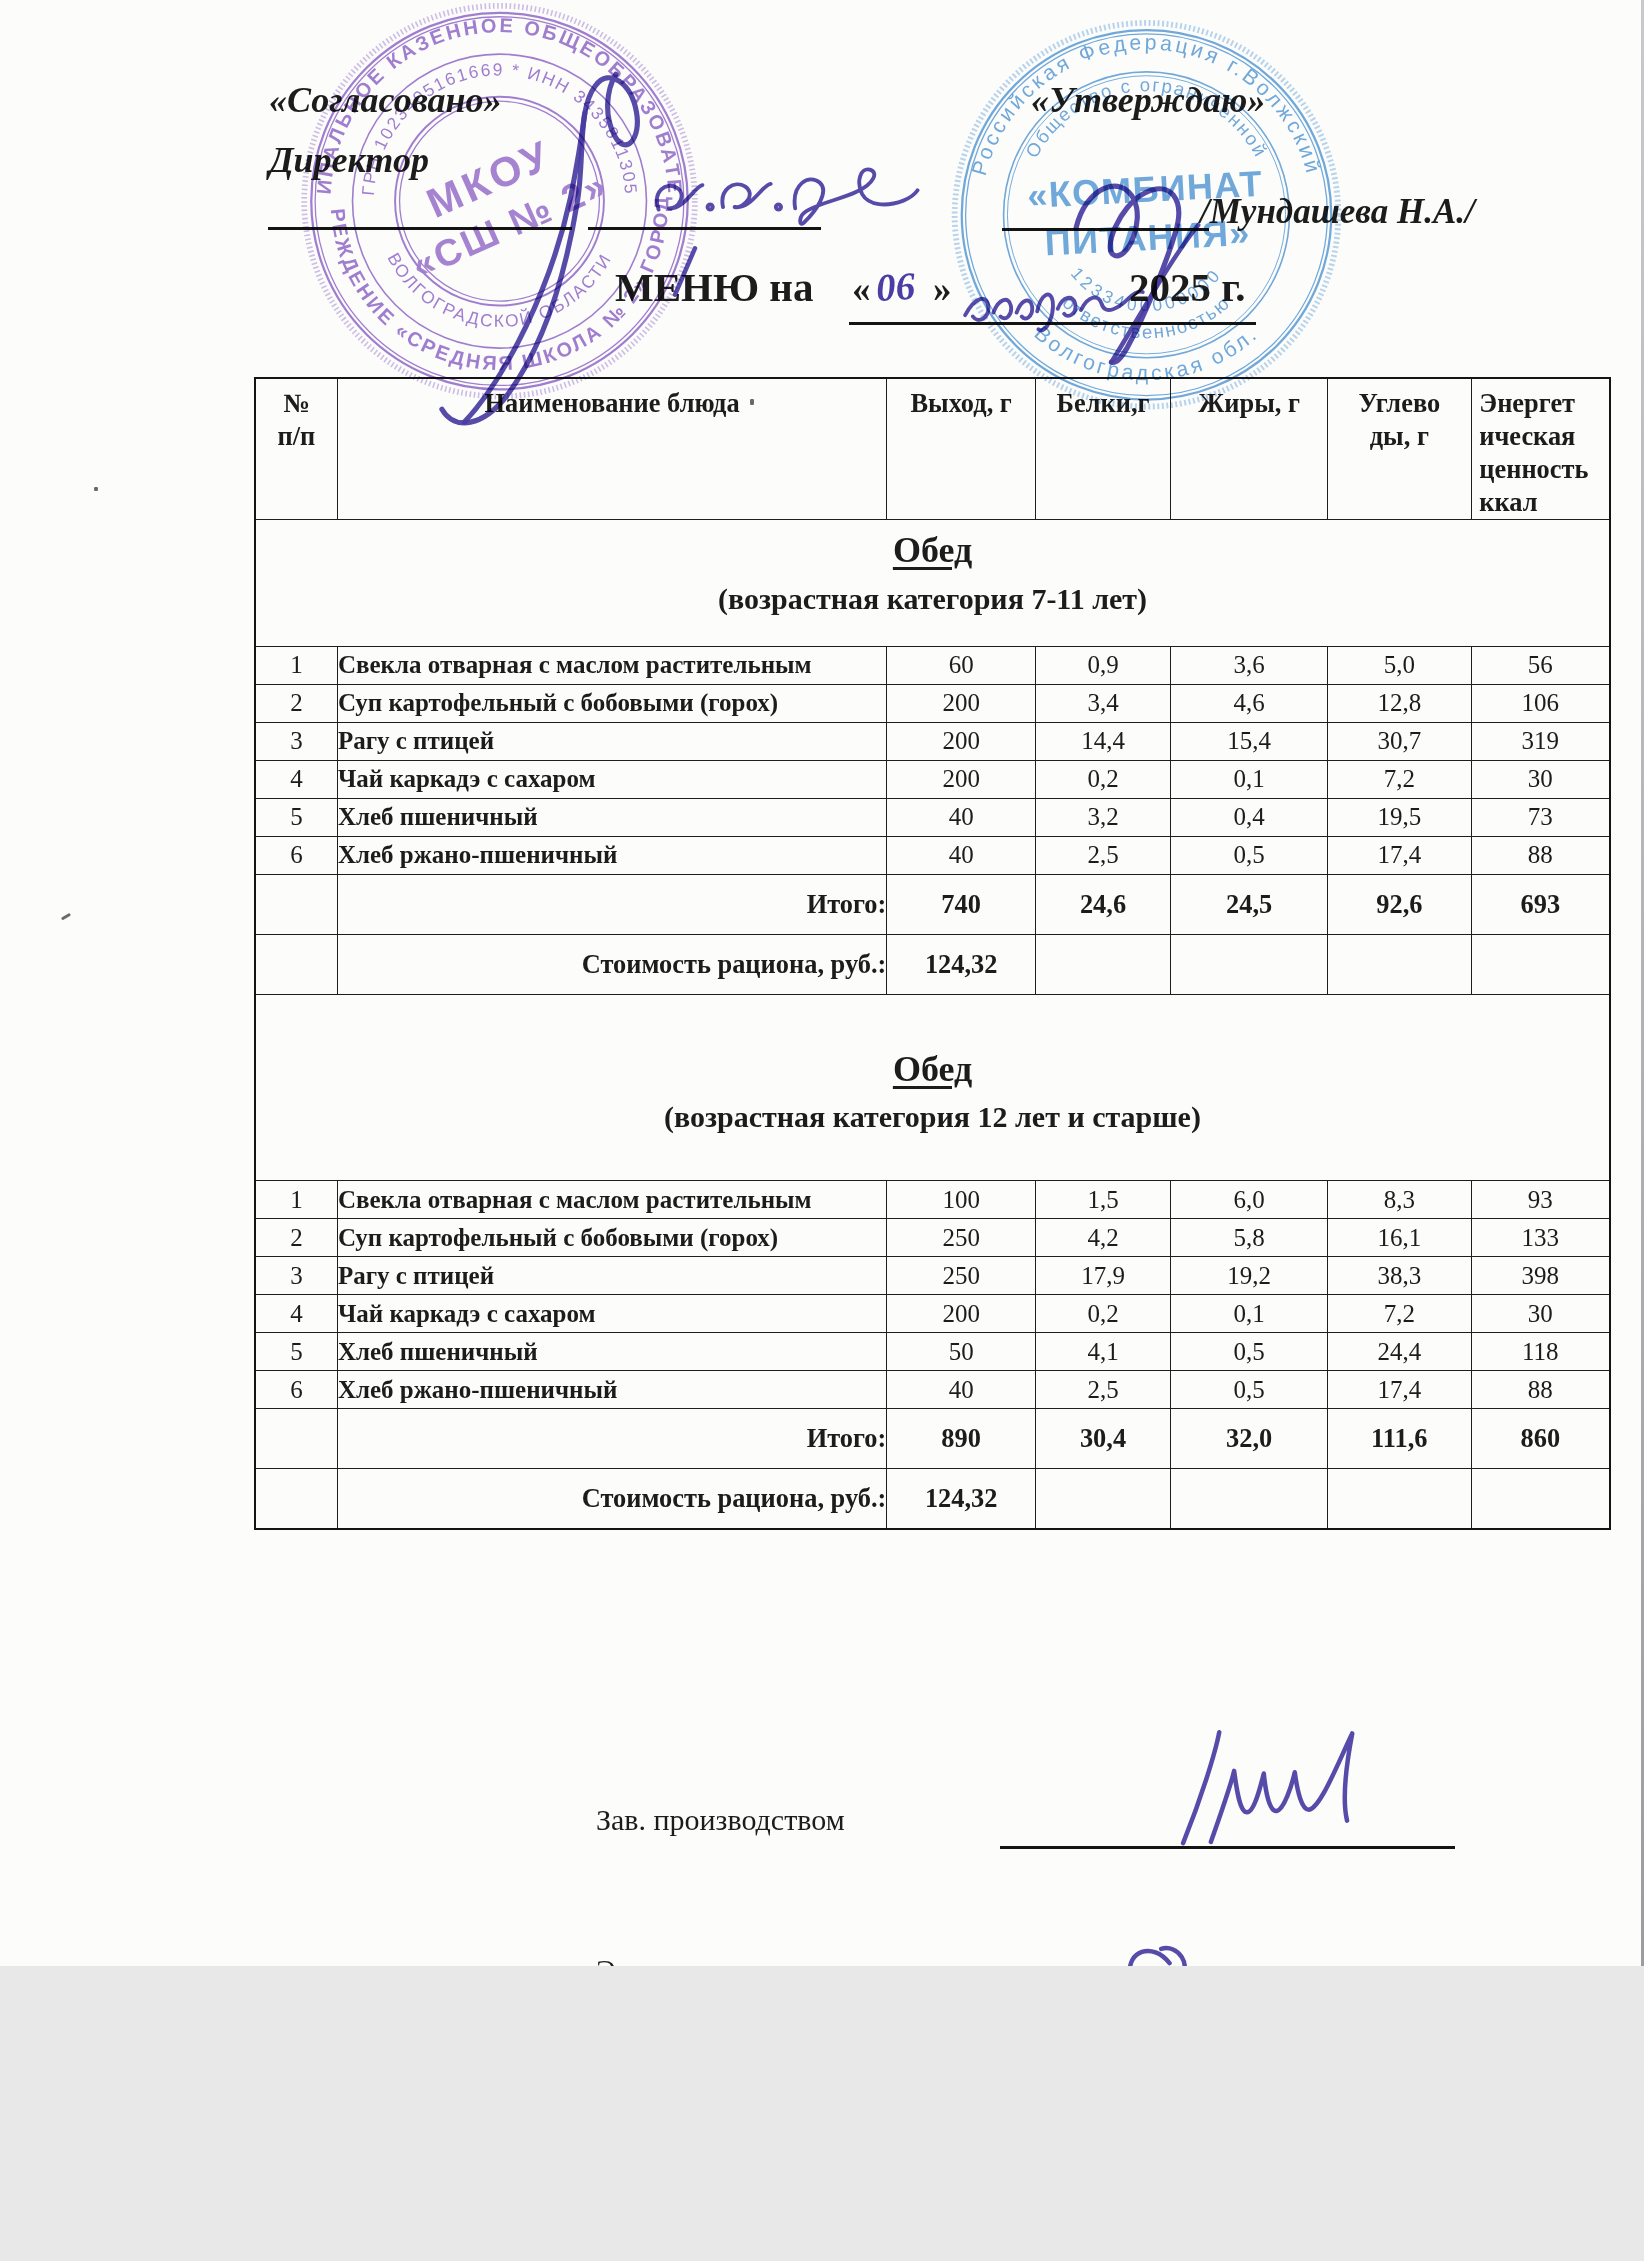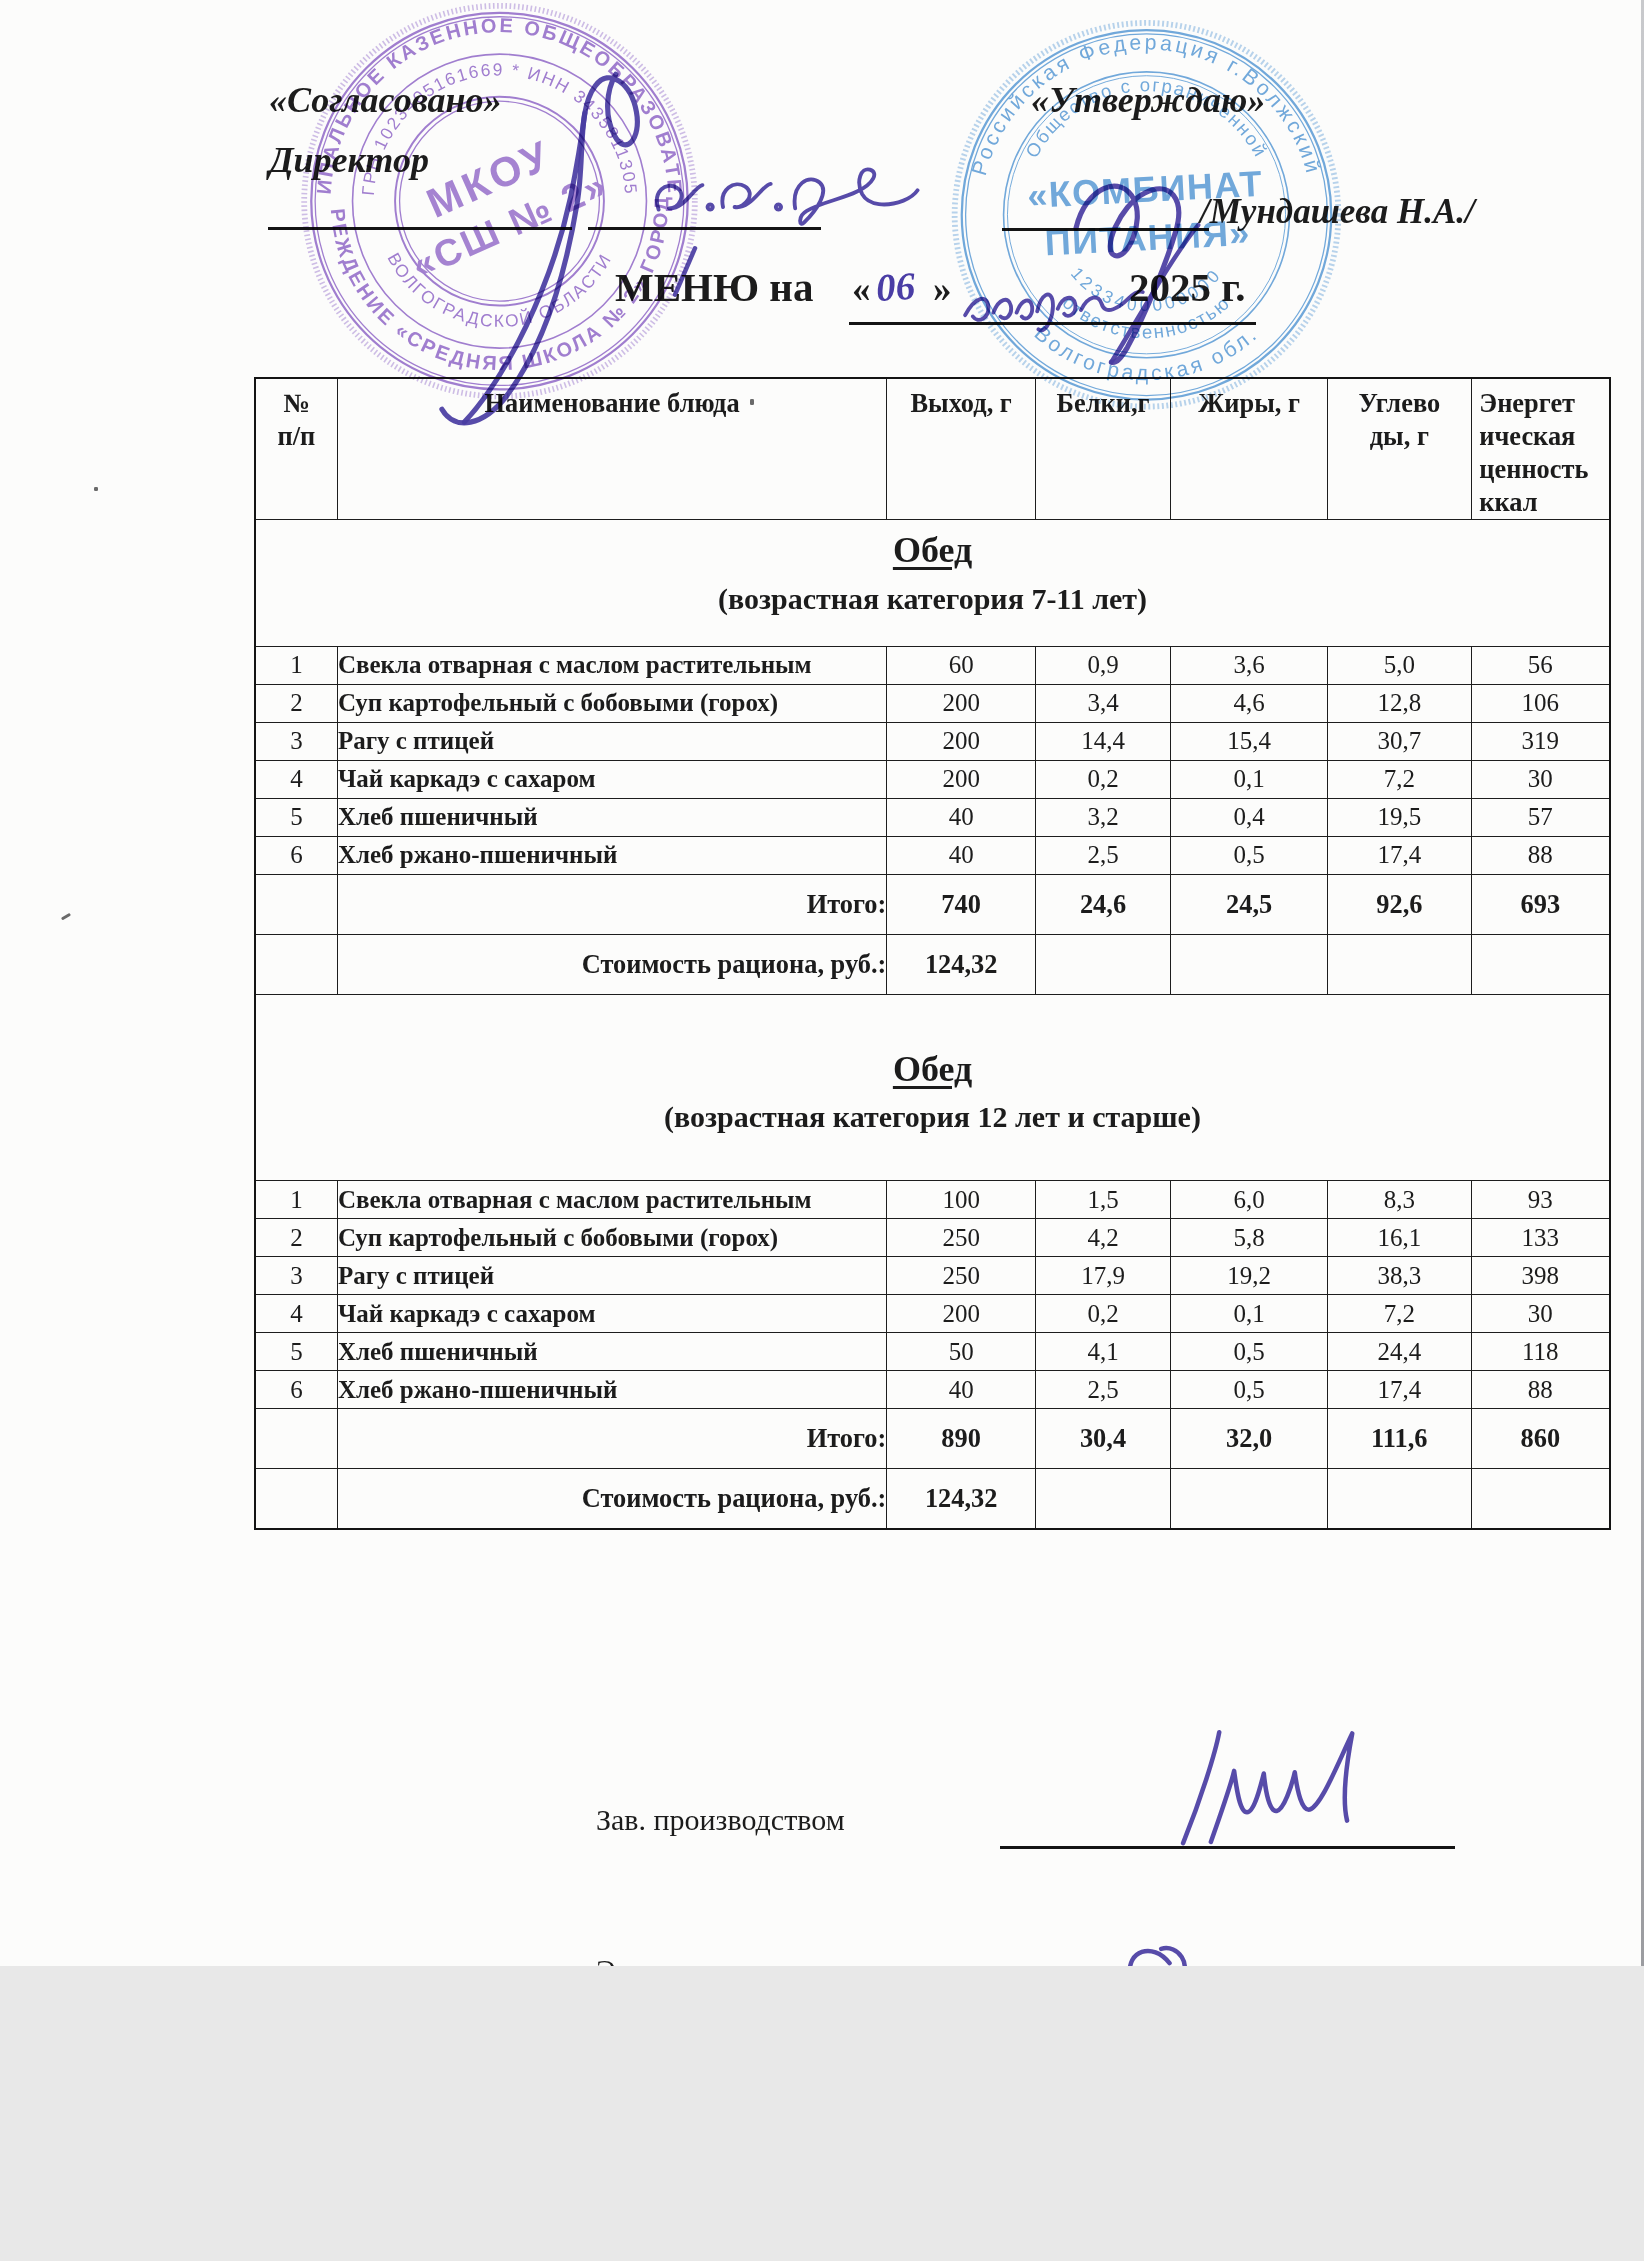--- a/index.html
+++ b/index.html
@@ -146,21 +146,21 @@
       <td class="cell-val">7,2</td>
       <td class="cell-val">30</td>
     </tr>
     <tr class="r-item">
       <td class="cell-num">5</td>
       <td class="cell-name">Хлеб пшеничный</td>
       <td class="cell-val">40</td>
       <td class="cell-val">3,2</td>
       <td class="cell-val">0,4</td>
       <td class="cell-val">19,5</td>
-      <td class="cell-val">57</td>
+      <td class="cell-val">73</td>
     </tr>
     <tr class="r-item">
       <td class="cell-num">6</td>
       <td class="cell-name">Хлеб ржано-пшеничный</td>
       <td class="cell-val">40</td>
       <td class="cell-val">2,5</td>
       <td class="cell-val">0,5</td>
       <td class="cell-val">17,4</td>
       <td class="cell-val">88</td>
     </tr>

